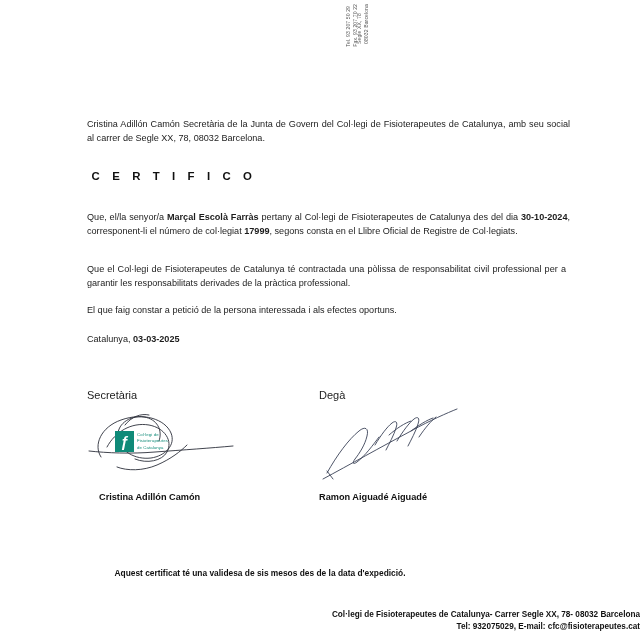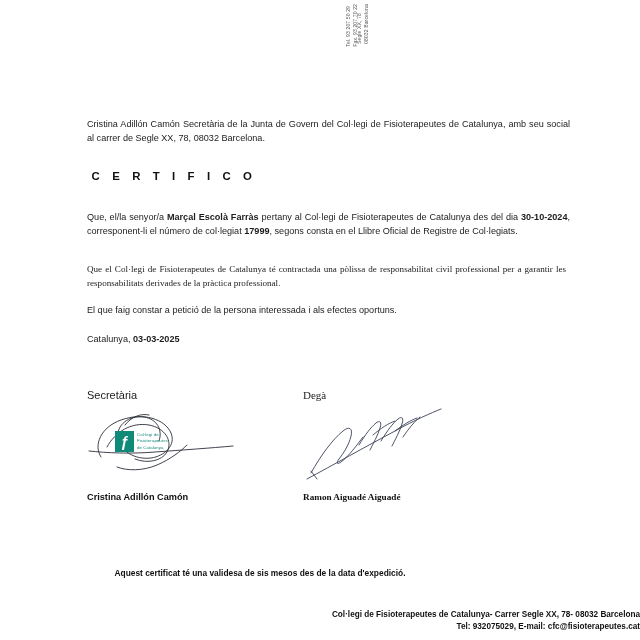--- a/index.html
+++ b/index.html
@@ -62,58 +62,58 @@
     left: 0;
     right: 0;
     text-align: left;
     font-size: 11.4px;
     font-weight: bold;
     letter-spacing: 4.6px;
     text-indent: 4.6px;
     color: #111;
   }
   #membership-para { position: absolute; top: 210px; left: 0; right: 0; }
-  #insurance-para  { position: absolute; top: 262px; left: 0; right: 4px; font-family: Liberation Serif, serif; }
+  #insurance-para  { position: absolute; top: 262px; left: 0; right: 4px; }
   #purpose-para    { position: absolute; top: 303px; left: 0; right: 4px; }
   #date-line       { position: absolute; top: 332px; left: 0; right: 0; }
 
   
   #signature-block {
     position: absolute;
     top: 389px;
     left: 87px;
     right: 70px;
     height: 120px;
   }
   .sig-col {
     position: absolute;
     top: 0;
     width: 230px;
   }
   #sig-col-secretary { left: 0px; }
-  #sig-col-dean      { left: 216px; font-family: Liberation Serif, serif; }
+  #sig-col-dean      { left: 232px; }
 
   .sig-role {
     font-size: 11px;
     line-height: 12px;
     color: #1c1c1c;
   }
   .sig-art {
     position: relative;
     height: 82px;
     width: 200px;
   }
   .sig-art svg { position: absolute; top: 0; left: 0; overflow: visible; }
   .sig-name {
     font-size: 9.2px;
     font-weight: bold;
     color: #111;
     white-space: nowrap;
   }
-  #sig-name-secretary { position: absolute; top: 103px; left: 0px; text-align: center; }
+  #sig-name-secretary { position: absolute; top: 103px; left: 12px; text-align: center; }
   #sig-name-dean      { position: absolute; top: 103px; left: 0px; }
 
   
   #seal {
     position: absolute;
     left: 28px;
     top: 30px;
     width: 82px;
     height: 24px;
   }

